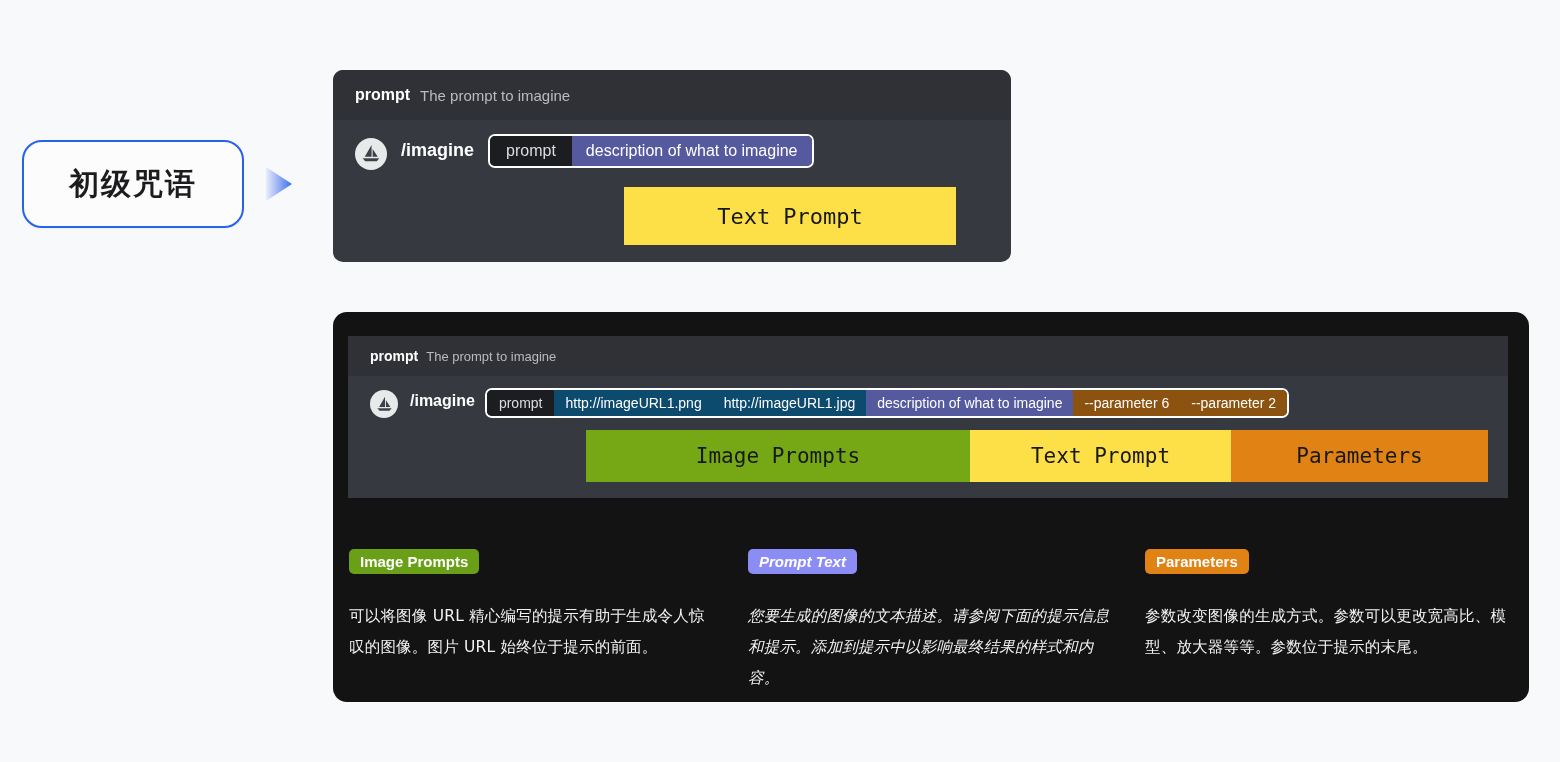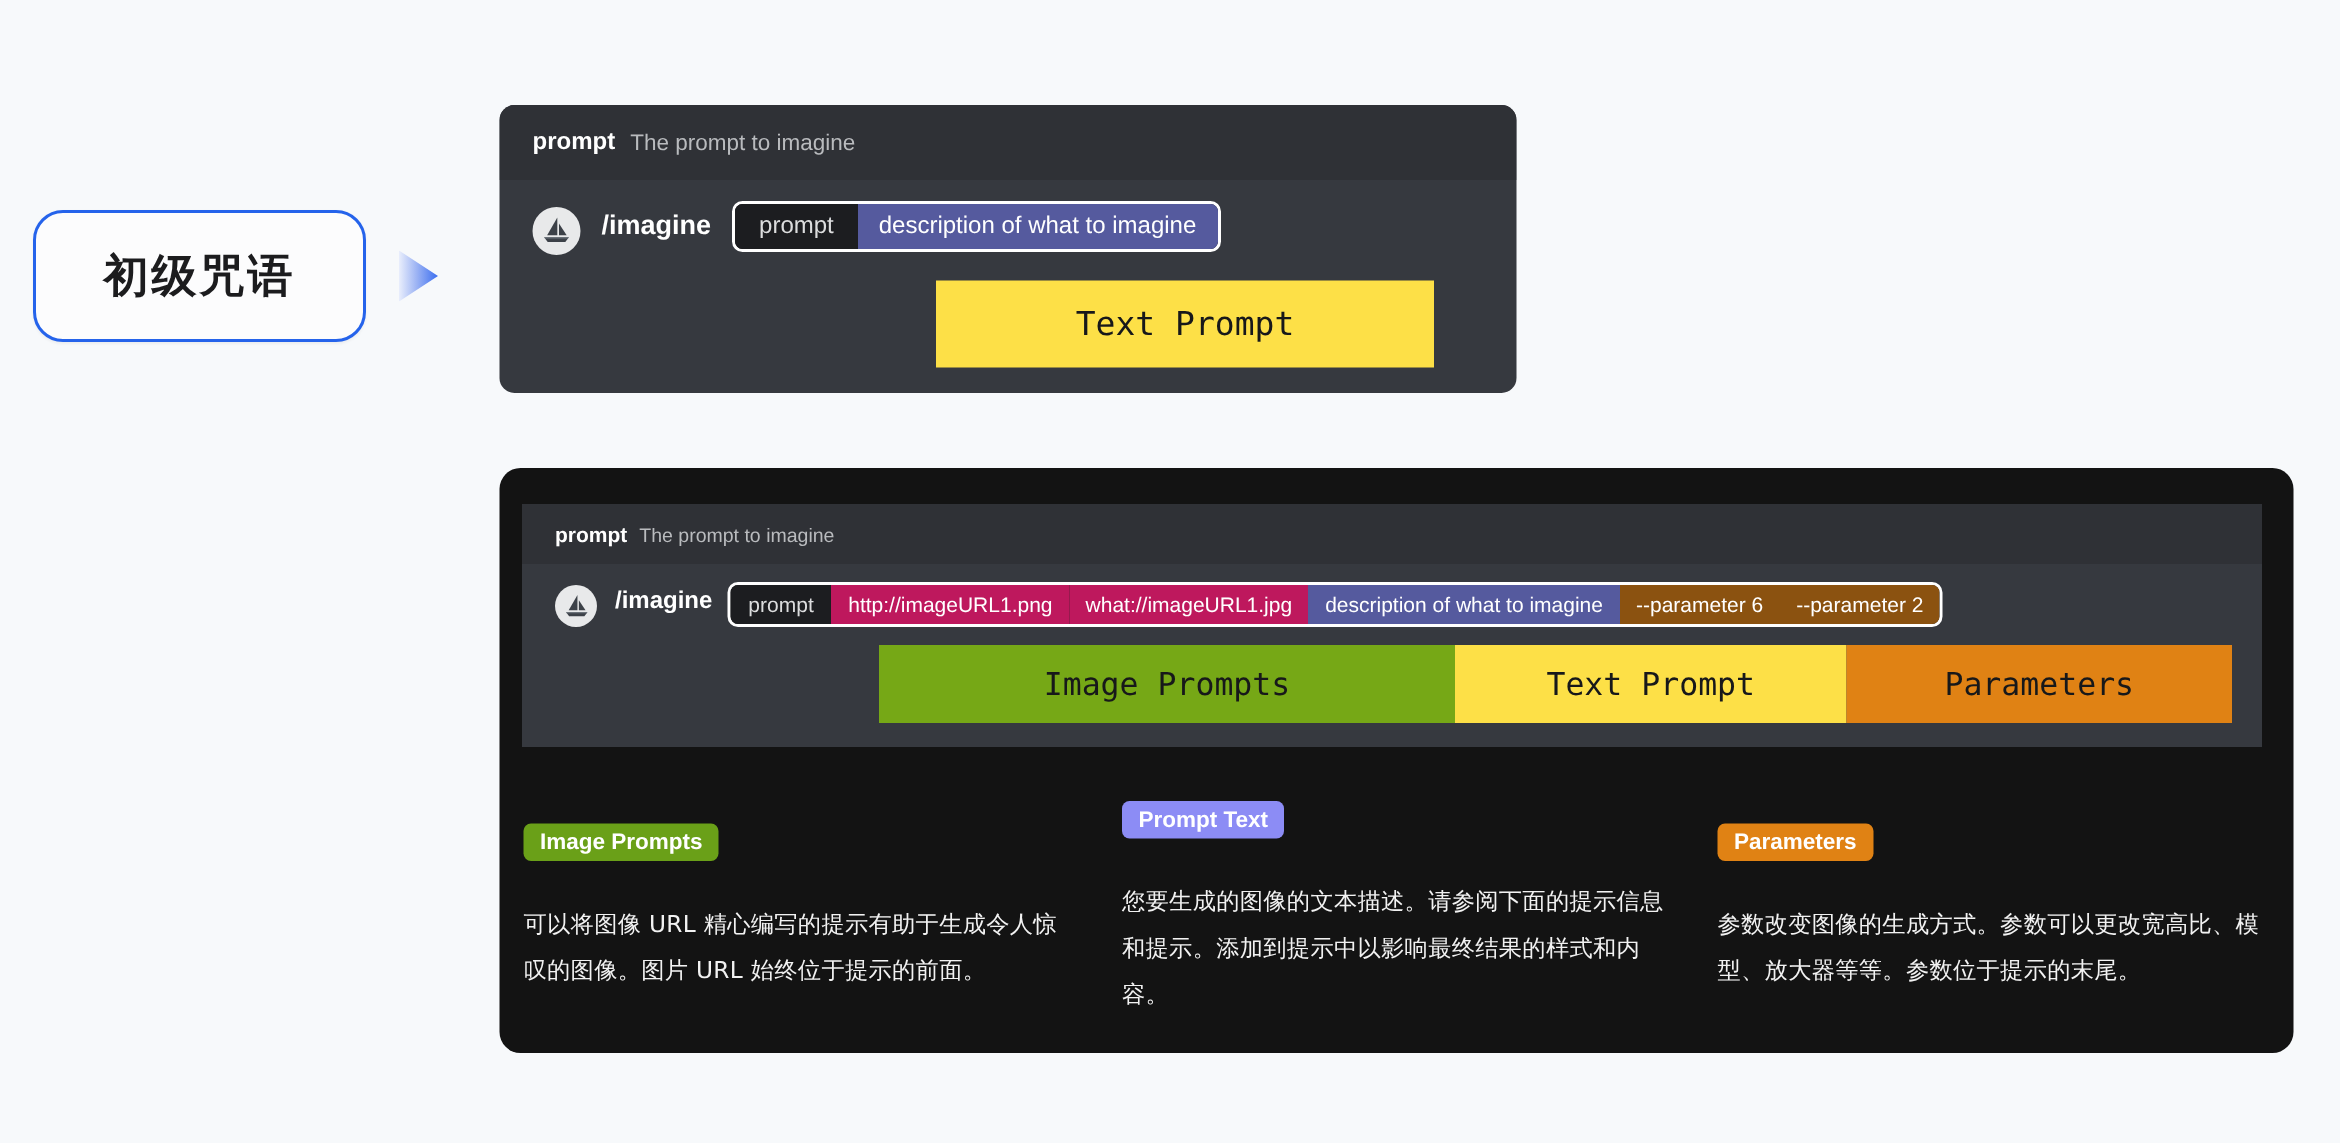--- a/index.html
+++ b/index.html
@@ -73,21 +73,21 @@
     overflow: hidden;
     background: #1f2023;
   }
   .tok {
     display: flex; align-items: center; justify-content: center;
     white-space: nowrap;
     font-family: "Liberation Sans", sans-serif;
   }
   .tok.key { background: #1c1d20; color: #dcddde; }
   .tok.blue { background: #555a9e; color: #ffffff; }
-  .tok.green { background: #be185d; color: #ffffff; }
+  .tok.green { background: #0c4a6e; color: #ffffff; }
   .tok.orange { background: #8b5210; color: #ffffff; }
 
   
   .band {
     position: absolute;
     display: flex; align-items: center; justify-content: center;
     font-family: "DejaVu Sans Mono", "Liberation Mono", monospace;
     color: #17181a;
   }
   .band.green { background: #76a816; }
@@ -190,21 +190,21 @@
             <path d="M3 16.6 h18 l-2.6 3.4 H5.6 Z" fill="#3c4148"></path>
             <path d="M3 16.6 h18 l-.7 .9 H3.7 Z" fill="#6d747c"></path>
           </svg>
         </div>
 
         <span class="slash" style="font-size:16px; margin:4px 10px 0 12px;">/imagine</span>
 
         <div class="pill" style="height:30px; position:relative; z-index:2;">
           <div class="tok key" style="padding:0 12px; font-size:14px;">prompt</div>
           <div class="tok green" style="padding:0 11px; font-size:14px;">http://imageURL1.png</div>
-          <div class="tok green" style="padding:0 11px; font-size:14px;">what://imageURL1.jpg</div>
+          <div class="tok green" style="padding:0 11px; font-size:14px;">http://imageURL1.jpg</div>
           <div class="tok blue" style="padding:0 11px; font-size:14px;">description of what to imagine</div>
           <div class="tok orange" style="padding:0 11px; font-size:14px;">--parameter 6</div>
           <div class="tok orange" style="padding:0 11px; font-size:14px;">--parameter 2</div>
         </div>
       </div>
 
       <div class="band green" style="left:238px; top:94px; width:384px; height:52px; font-size:21px;">
         <span>Image Prompts</span>
       </div>
       <div class="band blue" style="left:622px; top:94px; width:261px; height:52px; font-size:21px;">
@@ -213,21 +213,21 @@
       <div class="band orange" style="left:883px; top:94px; width:257px; height:52px; font-size:21px;">
         <span>Parameters</span>
       </div>
     </div>
 
     <div class="legend-col" style="left:16px; top:237px; width:370px;">
       <span class="tag green" style="padding:4px 11px; font-size:15px;">Image Prompts</span>
       <div class="legend-body" style="margin-top:27px;">可以将图像 URL 精心编写的提示有助于生成令人惊叹的图像。图片 URL 始终位于提示的前面。</div>
     </div>
 
-    <div class="legend-col" style="left:415px; top:222px; width:370px;">
+    <div class="legend-col" style="left:415px; top:237px; width:370px;font-style:italic;">
       <span class="tag blue" style="padding:4px 11px; font-size:15px; color:#ffffff;">Prompt Text</span>
       <div class="legend-body" style="margin-top:27px;">您要生成的图像的文本描述。请参阅下面的提示信息和提示。添加到提示中以影响最终结果的样式和内容。</div>
     </div>
 
     <div class="legend-col" style="left:812px; top:237px; width:370px;">
       <span class="tag orange" style="padding:4px 11px; font-size:15px;">Parameters</span>
       <div class="legend-body" style="margin-top:27px;">参数改变图像的生成方式。参数可以更改宽高比、模型、放大器等等。参数位于提示的末尾。</div>
     </div>
 
   </div>

